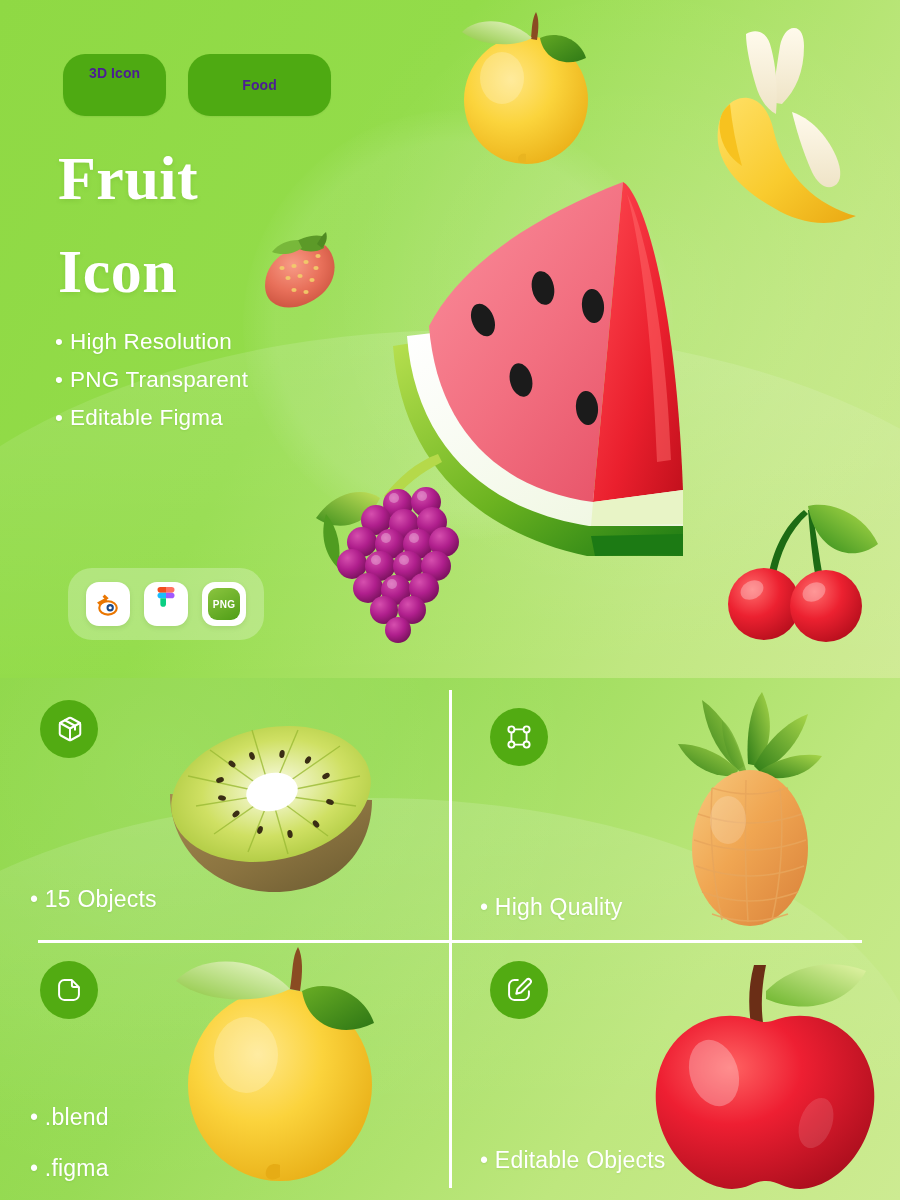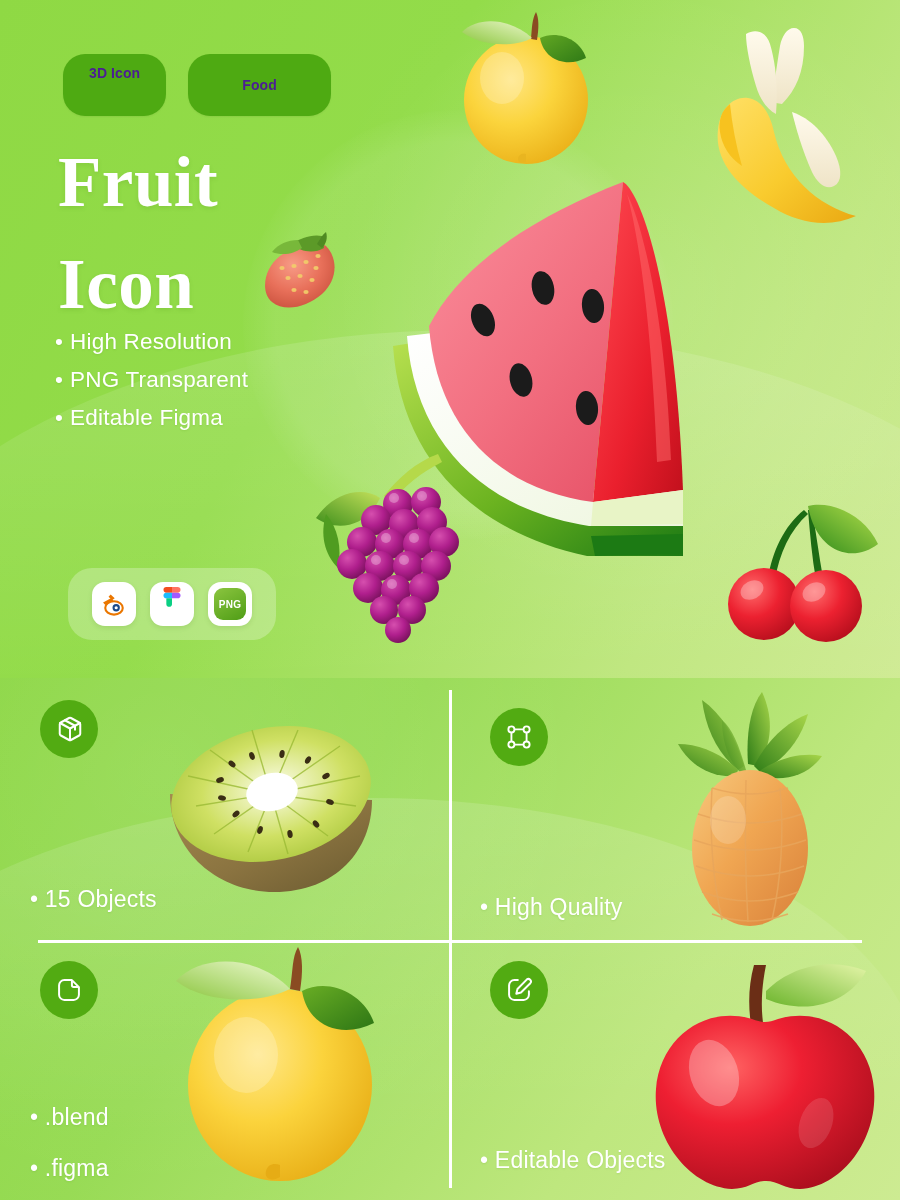--- a/index.html
+++ b/index.html
@@ -35,38 +35,38 @@
   .badge {
     background:#4eaa12; color:#4c1d95; border-radius:22px;
     padding:11px 26px; font-size:14px; font-weight:700; letter-spacing:.1px;
     box-shadow:0 1px 2px rgba(0,0,0,.06);
   }
   .badge.wide { padding:23px 54px; }
 
   .hero-title {
     position:absolute; left:58px; top:148px; z-index:20;
     font-family:"Liberation Serif", serif;
-    color:#fff; font-weight:700; font-size:71px; line-height:.98;
+    color:#fff; font-weight:700; font-size:62px; line-height:.98;
     letter-spacing:.5px;
     text-shadow:0 2px 4px rgba(80,140,20,.18);
   }
   .hero-title .l2 { display:block; margin-top:32px; }
 
   .features { position:absolute; left:55px; top:331px; z-index:20; }
   .features li {
     list-style:none; color:#fff; font-size:22.5px; font-weight:400;
     line-height:1; margin-bottom:15.5px; letter-spacing:.2px;
     text-shadow:0 1px 2px rgba(90,150,30,.18);
   }
   .features li .dot { margin-right:7px; }
 
   .apps {
     position:absolute; left:68px; top:568px; z-index:20;
     background:rgba(255,255,255,.26);
-    border-radius:24px; padding:14px 24px;
+    border-radius:24px; padding:14px 18px;
     display:flex; gap:14px; align-items:center;
   }
   .app {
     width:44px; height:44px; border-radius:13px; background:#fff;
     display:flex; align-items:center; justify-content:center;
     box-shadow:0 2px 5px rgba(60,110,20,.13);
   }
   .png-chip {
     width:32px; height:32px; border-radius:9px;
     background:linear-gradient(150deg,#8bc53f,#4f9d16);

